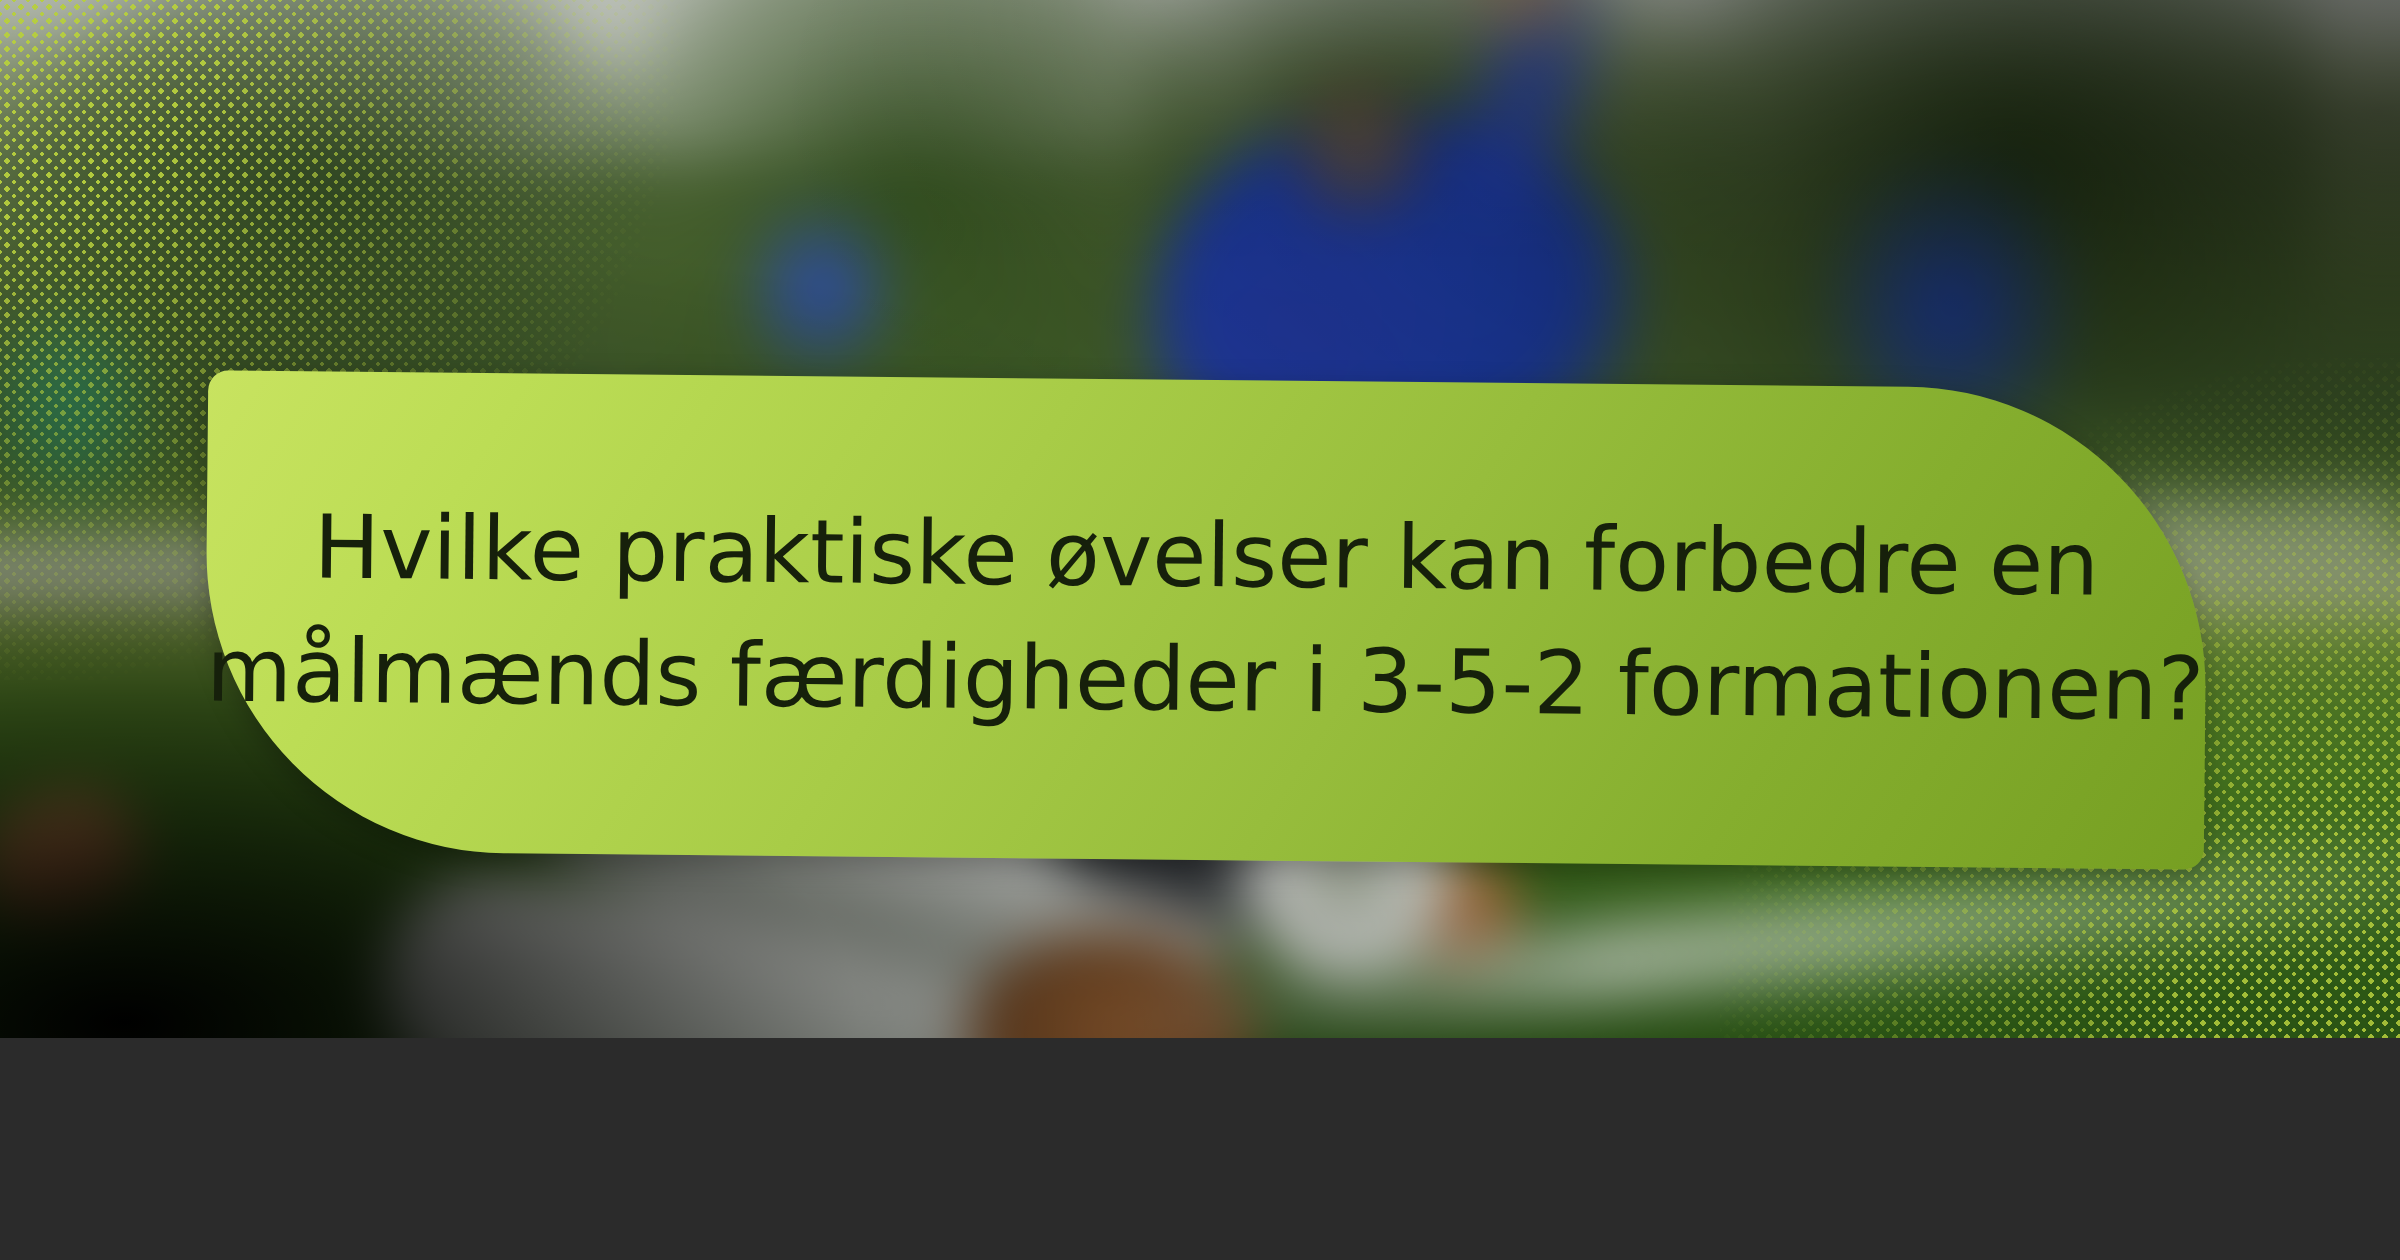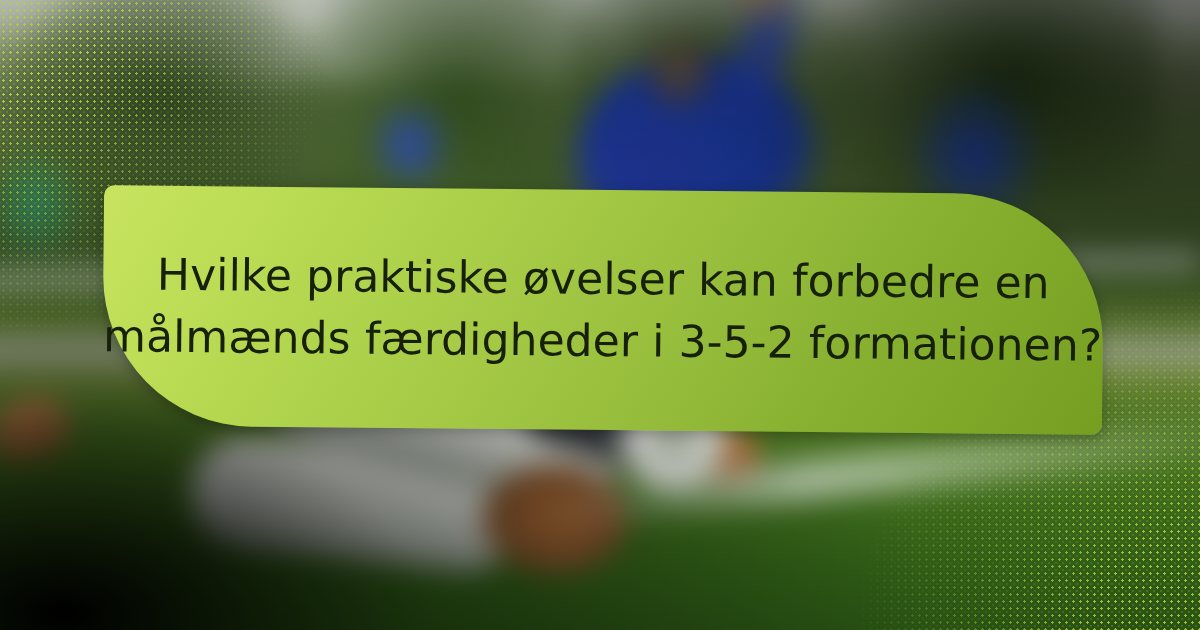--- a/index.html
+++ b/index.html
@@ -4,21 +4,21 @@
 <title>Social share card</title>
 <style>
   html, body {
     margin: 0;
     padding: 0;
     background: #2b2b2b;
   }
   #card {
     position: relative;
     width: 1200px;
-    height: 630px;
+    height: 519px;
     overflow: hidden;
     font-family: "DejaVu Sans", "Liberation Sans", sans-serif;
     background: #eab308;
   }
 
   
   .photo {
     position: absolute;
     inset: -40px;
     overflow: hidden;

